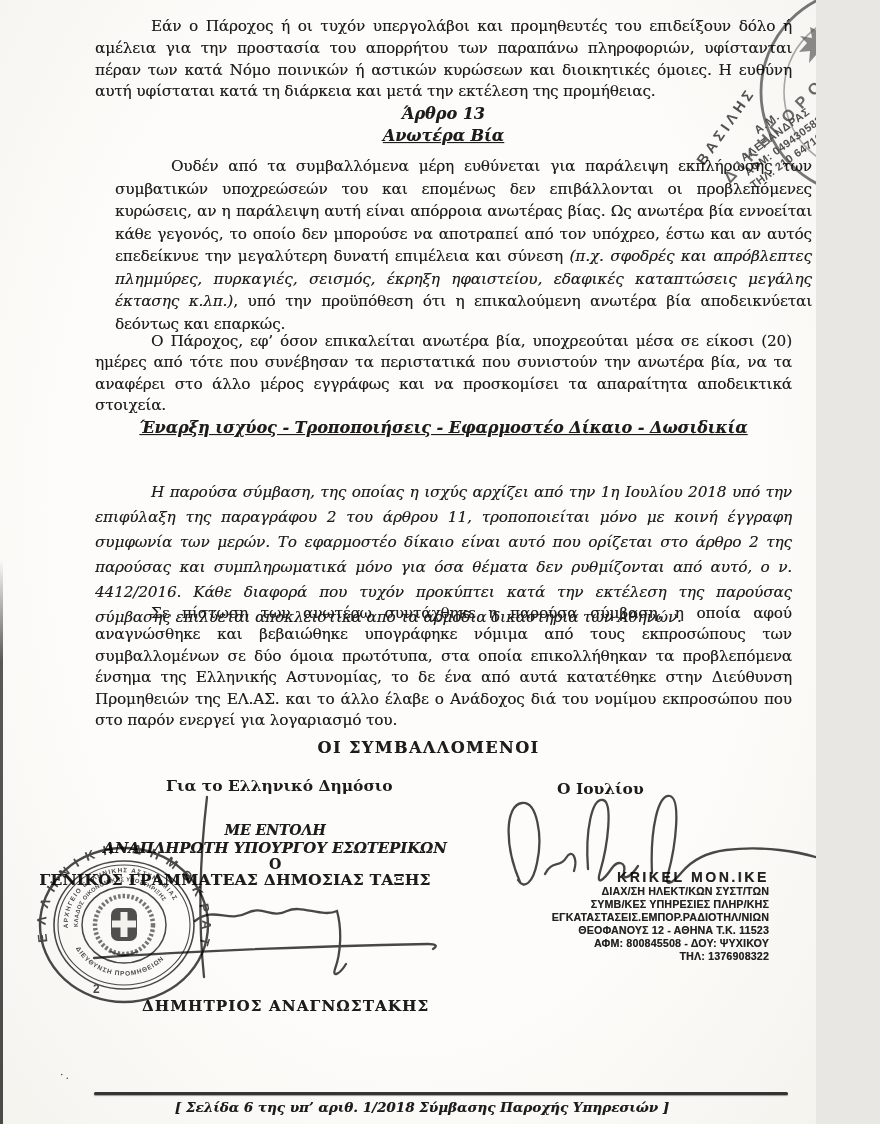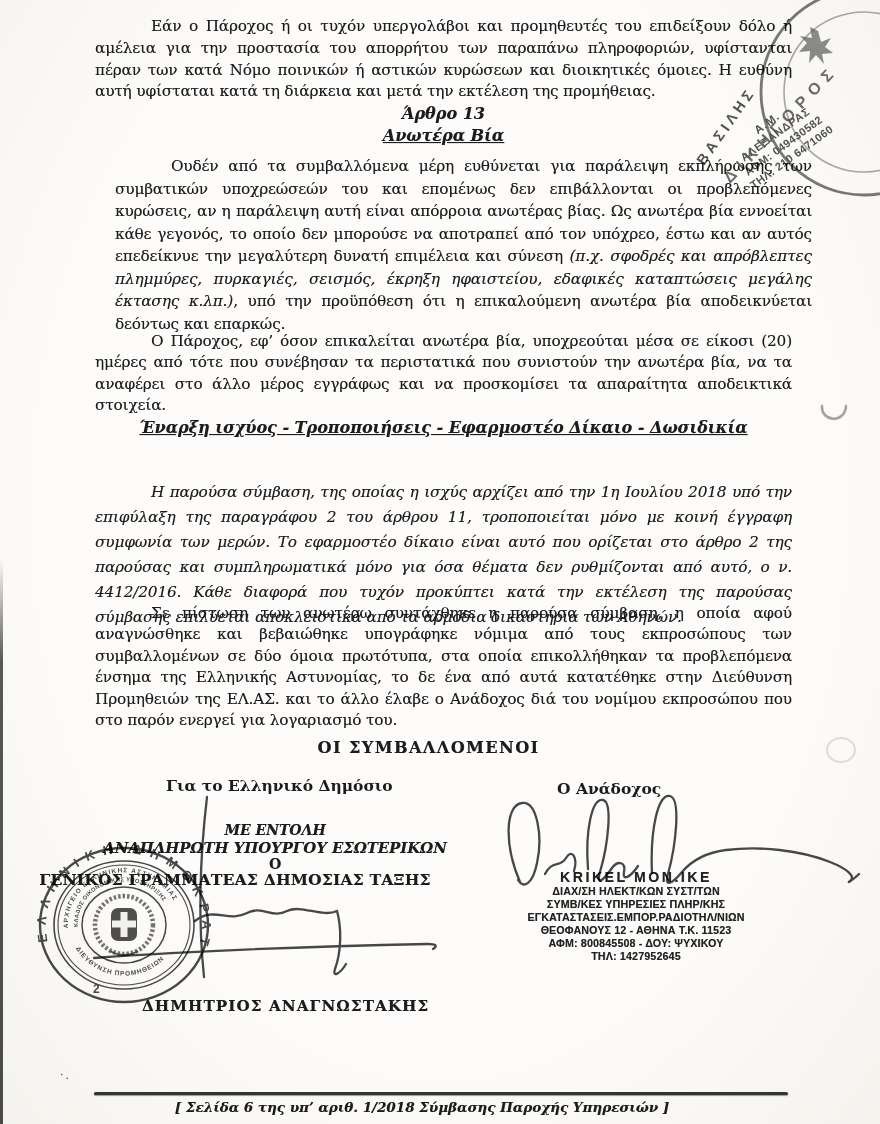--- a/index.html
+++ b/index.html
@@ -1,18 +1,18 @@
 <!DOCTYPE html>
 <html><head>
 <meta charset="utf-8">
 <style>
   html,body{margin:0;padding:0;}
   body{background:#e8e7e3;}
   .page{
-    position:relative;width:880px;height:1124px;overflow:hidden;
+    position:relative;width:816px;height:1124px;overflow:hidden;
     background:#fbfaf7;
     background-image:radial-gradient(ellipse at 50% 45%, #fdfcfa 60%, #f4f3ee 100%);
     font-family:"DejaVu Serif","Liberation Serif",serif;
     color:#1c1c1c;
   }
   
   .tx{position:absolute;left:95px;width:697px;text-align:justify;
       font-size:15.2px;letter-spacing:-0.1px;
       text-shadow:0.25px 0.25px 0 rgba(25,25,25,.5);}
   .para{text-indent:56px;margin:0;}
@@ -37,21 +37,21 @@
   #left-block{position:absolute;left:25px;top:822px;width:420px;text-align:center;
       font-weight:bold;text-shadow:0.3px 0.3px 0 rgba(25,25,25,.55);}
   .lb-shift{transform:translateX(40px);}
   .lb1{font-style:italic;font-size:14px;line-height:17px;}
   .lb2{font-style:italic;font-size:14.8px;line-height:17px;}
   .lb3{font-size:14px;line-height:16px;}
   .lb4{font-size:15.4px;line-height:17px;letter-spacing:.3px;}
   #left-name{position:absolute;left:142px;top:997px;font-weight:bold;font-size:15px;
       letter-spacing:1.2px;text-shadow:0.3px 0.3px 0 rgba(25,25,25,.6);text-align:center;}
   
-  #krikel{position:absolute;left:503px;top:870px;width:266px;text-align:center;
+  #krikel{position:absolute;left:503px;top:870px;width:266px;text-align:right;
       font-family:"Liberation Sans","DejaVu Sans",sans-serif;font-weight:bold;color:#222;
       mix-blend-mode:multiply;text-shadow:0.3px 0.3px 0 rgba(30,30,30,.5);}
   #krikel .k1{font-size:14px;letter-spacing:2.6px;line-height:15px;}
   #krikel .kl{font-size:10.6px;letter-spacing:.2px;line-height:12.9px;white-space:nowrap;}
   
   .ink{position:absolute;mix-blend-mode:multiply;}
   #police-stamp{left:36px;top:845px;opacity:.86;}
   #lawyer-stamp{left:690px;top:0;opacity:.85;}
   #signatures{left:0;top:0;opacity:.9;}
   
@@ -90,21 +90,21 @@
     <div class="art-sub">Έναρξη ισχύος - Τροποποιήσεις - Εφαρμοστέο Δίκαιο - Δωσιδικία</div>
   </div>
 
   <p class="tx para" id="para4">Η παρούσα σύμβαση, της οποίας η ισχύς αρχίζει από την 1η Ιουλίου 2018 υπό την επιφύλαξη της παραγράφου 2 του άρθρου 11, τροποποιείται μόνο με κοινή έγγραφη συμφωνία των μερών. Το εφαρμοστέο δίκαιο είναι αυτό που ορίζεται στο άρθρο 2 της παρούσας και συμπληρωματικά μόνο για όσα θέματα δεν ρυθμίζονται από αυτό, ο ν. 4412/2016. Κάθε διαφορά που τυχόν προκύπτει κατά την εκτέλεση της παρούσας σύμβασης επιλύεται αποκλειστικά από τα αρμόδια δικαστήρια των Αθηνών.</p>
 
   <p class="tx para" id="para5">Σε πίστωση  των ανωτέρω συντάχθηκε η παρούσα σύμβαση, η οποία αφού αναγνώσθηκε και βεβαιώθηκε υπογράφηκε νόμιμα από τους εκπροσώπους των συμβαλλομένων σε δύο όμοια πρωτότυπα, στα οποία επικολλήθηκαν τα προβλεπόμενα ένσημα της Ελληνικής Αστυνομίας, το δε ένα από αυτά κατατέθηκε στην Διεύθυνση Προμηθειών της ΕΛ.ΑΣ. και το άλλο έλαβε ο Ανάδοχος διά του νομίμου εκπροσώπου που στο παρόν ενεργεί για λογαριασμό του.</p>
 
   <div id="left-title">Για το Ελληνικό Δημόσιο</div>
 
   <div id="sig-heading">ΟΙ ΣΥΜΒΑΛΛΟΜΕΝΟΙ</div>
-  <div id="right-title">Ο Ανάδοχος</div>
+  <div id="right-title">Ο Ιουλίου</div>
 
   <div id="left-block">
     <div class="lb-shift">
       <div class="lb1">ΜΕ ΕΝΤΟΛΗ</div>
       <div class="lb2">ΑΝΑΠΛΗΡΩΤΗ ΥΠΟΥΡΓΟΥ ΕΣΩΤΕΡΙΚΩΝ</div>
       <div class="lb3">Ο</div>
     </div>
     <div class="lb4">ΓΕΝΙΚΟΣ ΓΡΑΜΜΑΤΕΑΣ ΔΗΜΟΣΙΑΣ ΤΑΞΗΣ</div>
   </div>
 
@@ -145,21 +145,21 @@
     <text x="57" y="148" font-size="12" font-weight="bold" fill="#2b2b2b">2</text>
   </svg>
 
   <div id="krikel">
     <div class="k1">KRIKEL MON.IKE</div>
     <div class="kl">ΔΙΑΧ/ΣΗ ΗΛΕΚΤ/ΚΩΝ ΣΥΣΤ/ΤΩΝ</div>
     <div class="kl">ΣΥΜΒ/ΚΕΣ ΥΠΗΡΕΣΙΕΣ ΠΛΗΡ/ΚΗΣ</div>
     <div class="kl">ΕΓΚΑΤΑΣΤΑΣΕΙΣ.ΕΜΠΟΡ.ΡΑΔΙΟΤΗΛ/ΝΙΩΝ</div>
     <div class="kl">ΘΕΟΦΑΝΟΥΣ 12 - ΑΘΗΝΑ Τ.Κ. 11523</div>
     <div class="kl">ΑΦΜ: 800845508 - ΔΟΥ: ΨΥΧΙΚΟΥ</div>
-    <div class="kl">ΤΗΛ: 1427952645</div>
+    <div class="kl">ΤΗΛ: 1376908322</div>
   </div>
 
   <svg id="lawyer-stamp" class="ink" width="190" height="250" viewBox="0 0 190 250">
     <circle cx="174" cy="92" r="103" fill="none" stroke="#3a3a3a" stroke-width="2.8" opacity=".8"></circle>
     <circle cx="174" cy="92" r="80" fill="none" stroke="#3a3a3a" stroke-width="1.6" opacity=".5"></circle>
     <path transform="translate(128,46)" fill="#3f3f3f" opacity=".7" d="M0,-15 L3,-4 13,-8 7,1 15,7 4,8 6,18 -2,9 -9,17 -8,5 -19,6 -11,-3 -18,-10 -6,-8 -8,-19 z"></path>
     <text transform="translate(14,166) rotate(-55)" font-size="14.5" font-weight="bold" letter-spacing="4" fill="#333">ΒΑΣΙΛΗΣ</text>
     <text transform="translate(40,184) rotate(-46)" font-size="16" font-weight="bold" letter-spacing="7" fill="#333" opacity=".85">ΔΙΚΗΓΟΡΟΣ</text>
     <g transform="rotate(-36 98 152)" text-anchor="middle" fill="#333" font-weight="bold">
       <text x="98" y="120" font-size="11.5" letter-spacing="1">Α.Μ.</text>

